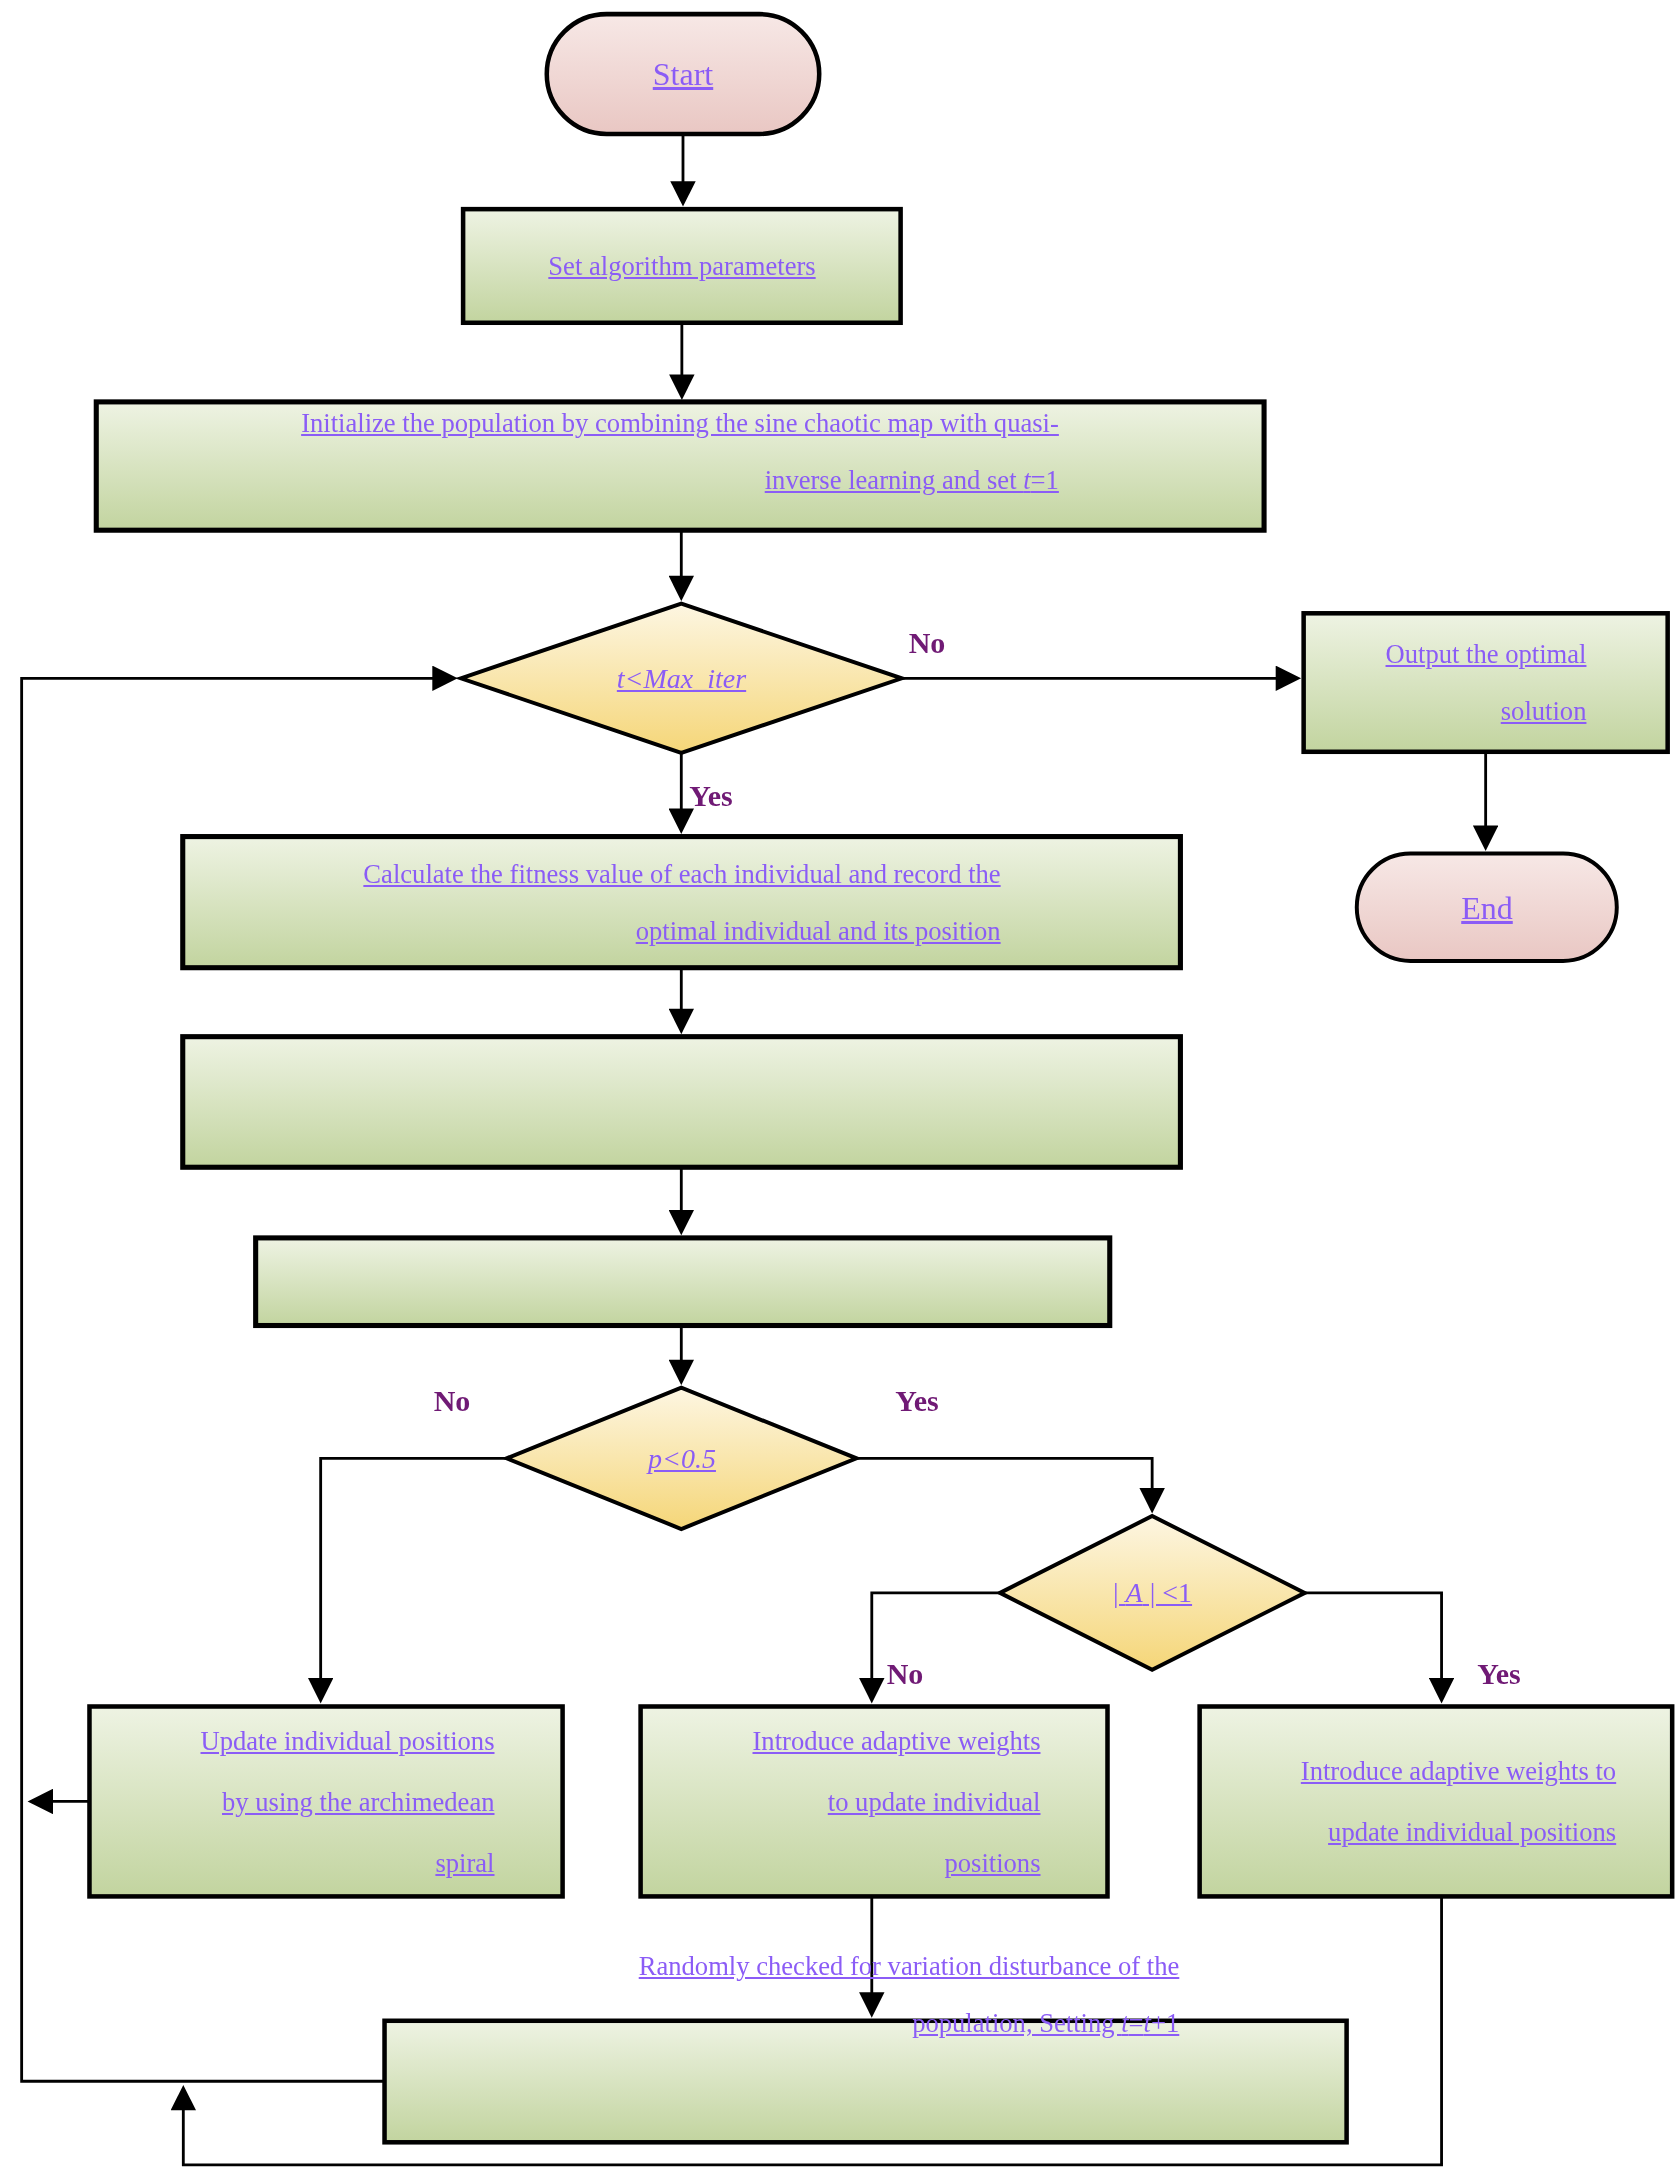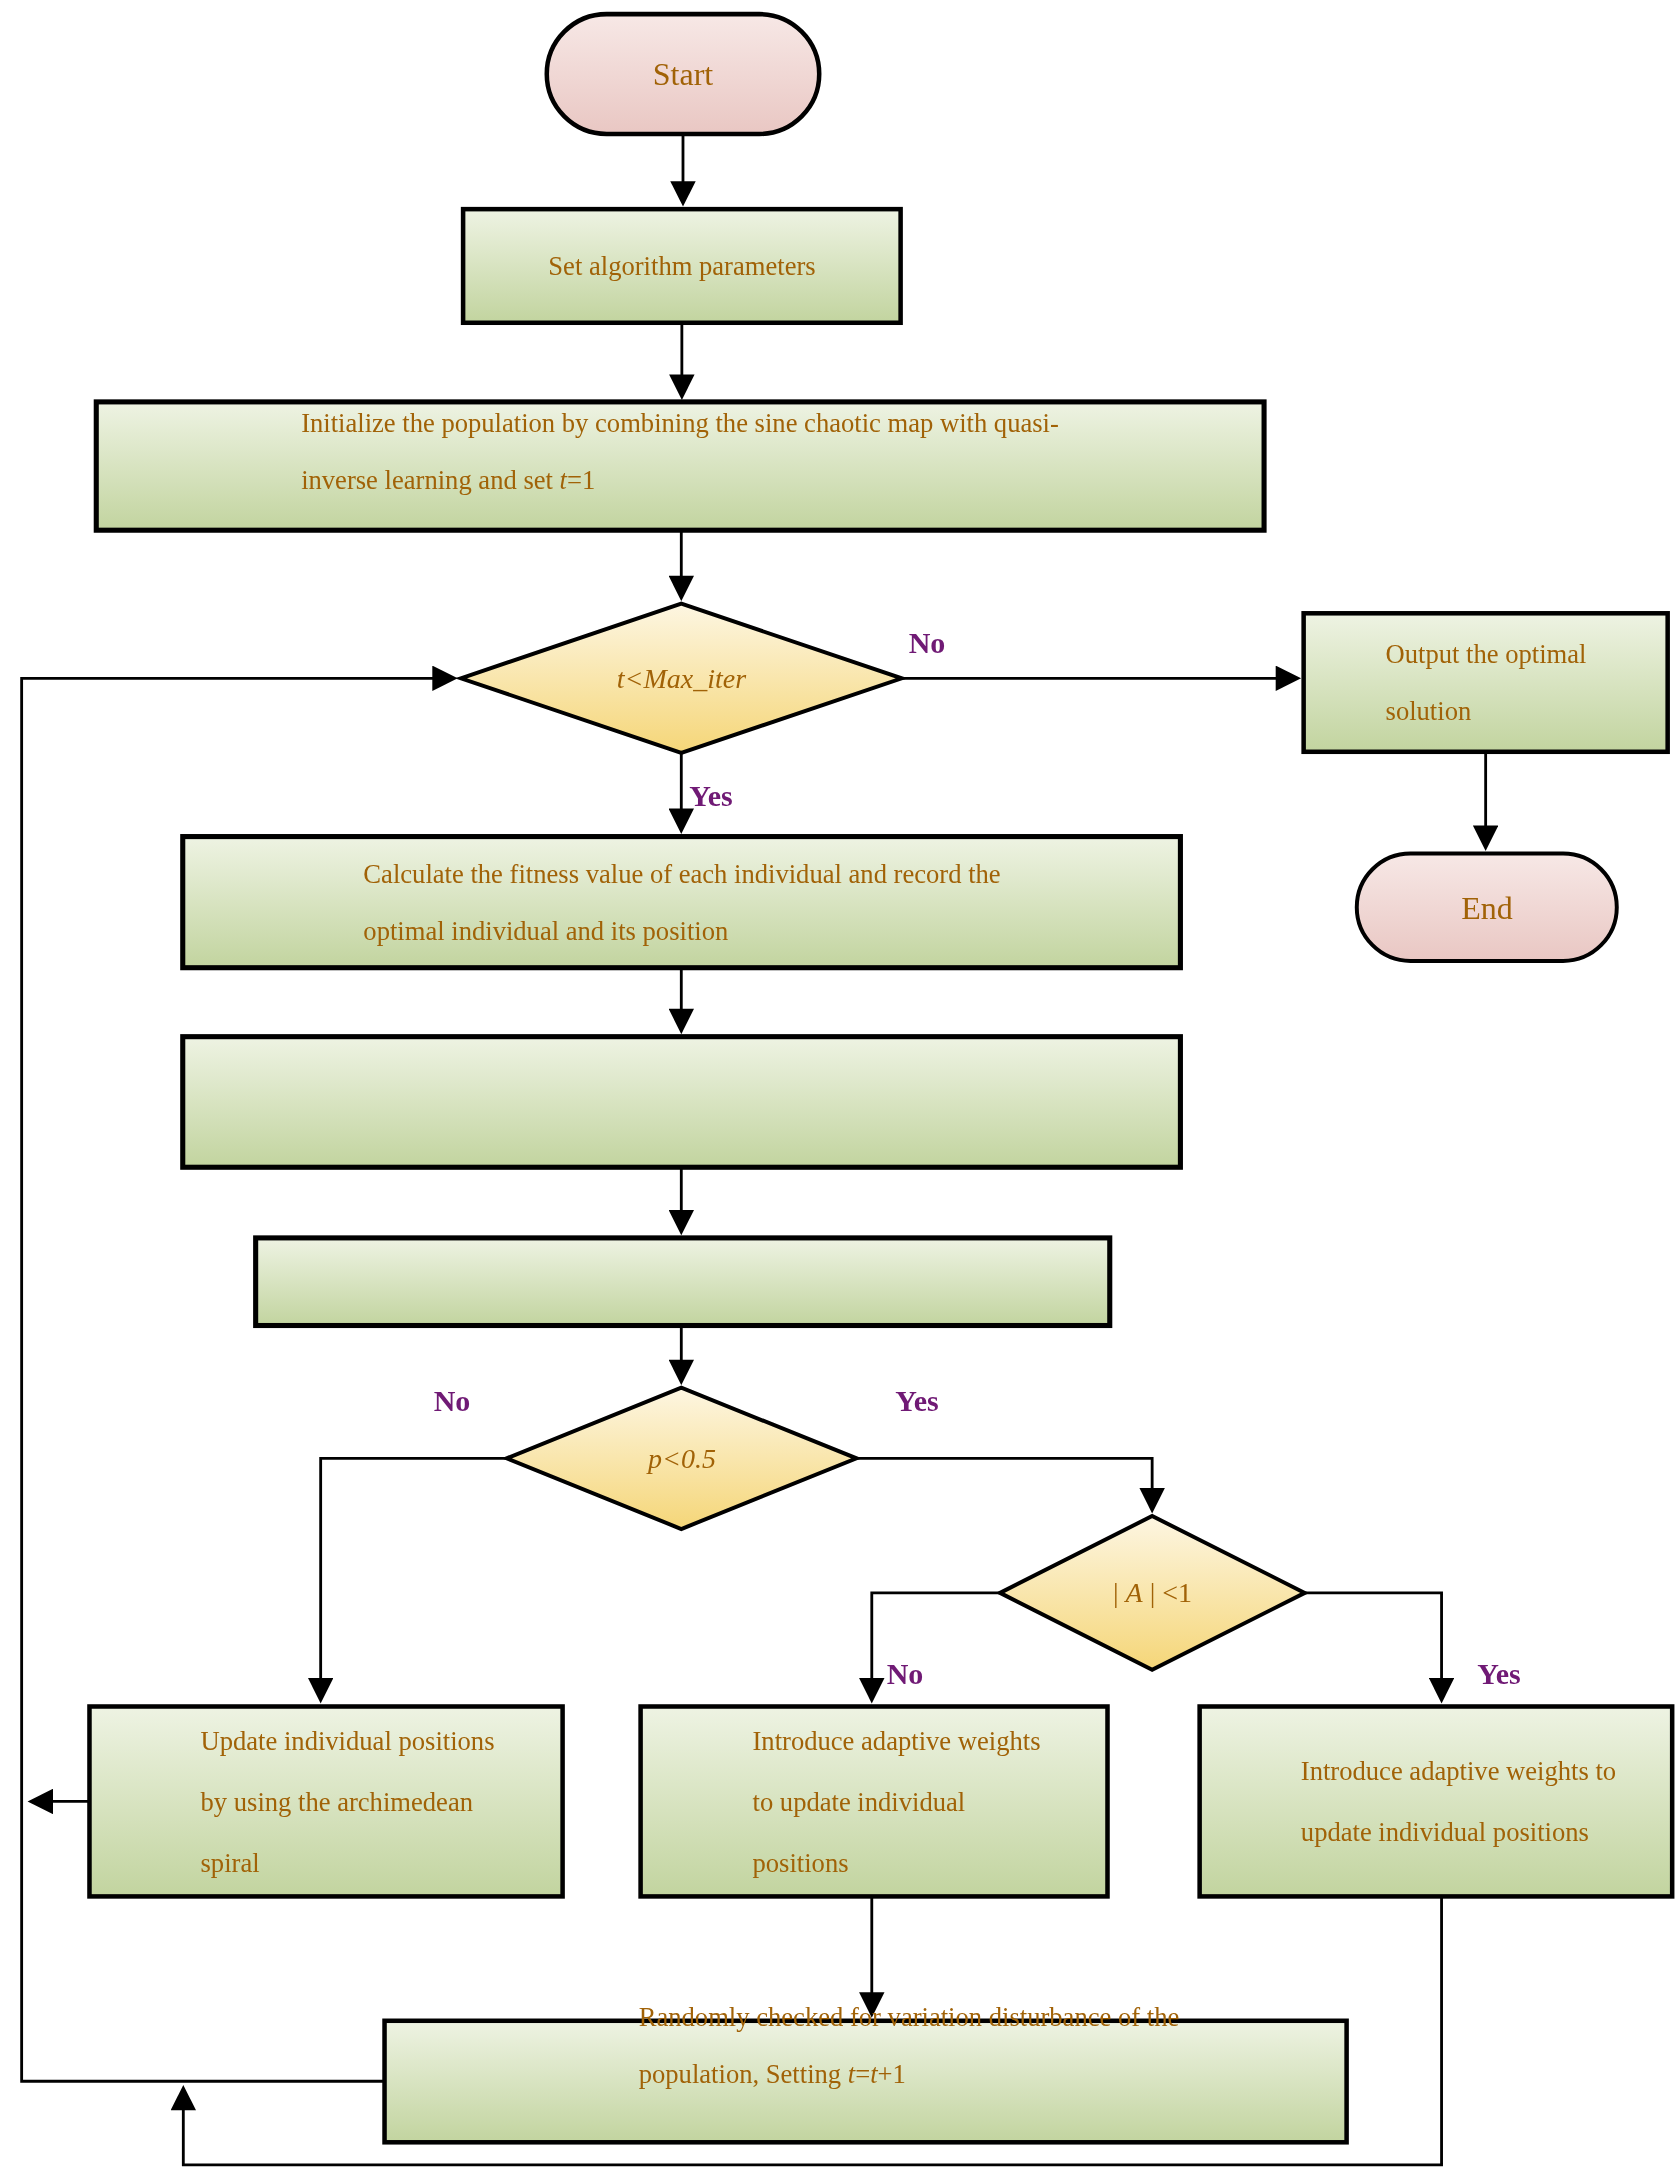--- a/index.html
+++ b/index.html
@@ -7,22 +7,23 @@
     position:relative;
     width:1678px;height:2183px;
     background:#ffffff;
     font-family:"Liberation Serif","DejaVu Serif",serif;
     overflow:hidden;
   }
   .canvas > svg{position:absolute;left:0;top:0;}
   .tx{
     position:absolute;
     display:flex;align-items:center;justify-content:center;
-    text-align:left;
-    color:#a16207;
+    text-align:right;
+    color:#8b5cf6;
+    text-decoration:underline;
   }
   .node-label{font-size:26.6px;line-height:57px;}
   .lh-big{line-height:61px;padding-left:22px;}
   .pill-label{font-size:32px;line-height:34px;}
   .decision-label{font-size:28px;line-height:32px;}
   .it{font-style:italic;}
   .edge-label{
     position:absolute;transform:translate(-50%,-50%);
     font-weight:bold;font-size:30px;color:#701a75;white-space:nowrap;
   }
@@ -133,21 +134,21 @@
     </div>
 
   <div class="tx node-label lh-big" style="left:641px;top:1707px;width:467px;height:190px;">
       <span><span>Introduce adaptive weights</span><br><span>to update individual</span><br><span>positions</span></span>
     </div>
 
   <div class="tx node-label lh-big" style="left:1200px;top:1707px;width:473px;height:190px;">
       <span><span>Introduce adaptive weights to</span><br><span>update individual positions</span></span>
     </div>
 
-  <div class="tx node-label" style="left:384px;top:1985px;width:962px;height:122px;padding-left:44px;">
+  <div class="tx node-label" style="left:384px;top:1934px;width:962px;height:122px;padding-left:44px;">
       <span><span>Randomly checked for variation disturbance of the</span><br><span>population, Setting </span><span class="it">t</span><span>=</span><span class="it">t</span><span>+1</span></span>
     </div>
 
   <div class="edge-label" style="left:927px;top:643px;">No</div>
   <div class="edge-label" style="left:711px;top:796px;">Yes</div>
   <div class="edge-label" style="left:452px;top:1401px;">No</div>
   <div class="edge-label" style="left:917px;top:1401px;">Yes</div>
   <div class="edge-label" style="left:905px;top:1674px;">No</div>
   <div class="edge-label" style="left:1499px;top:1674px;">Yes</div>
 

